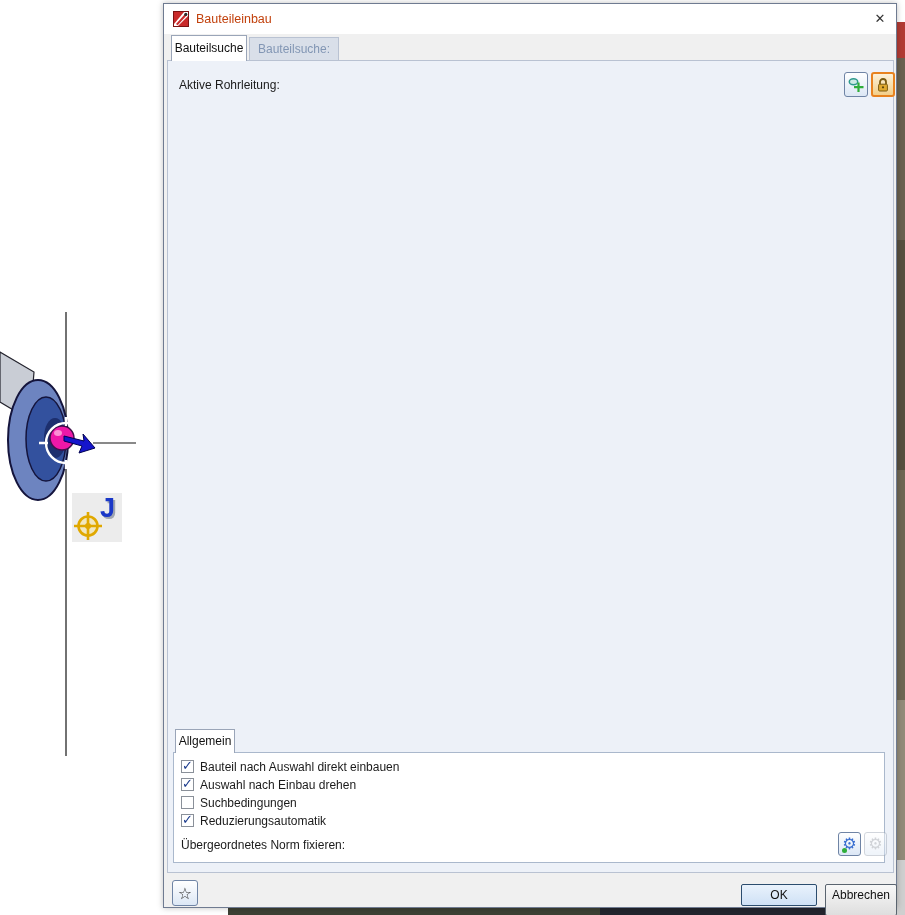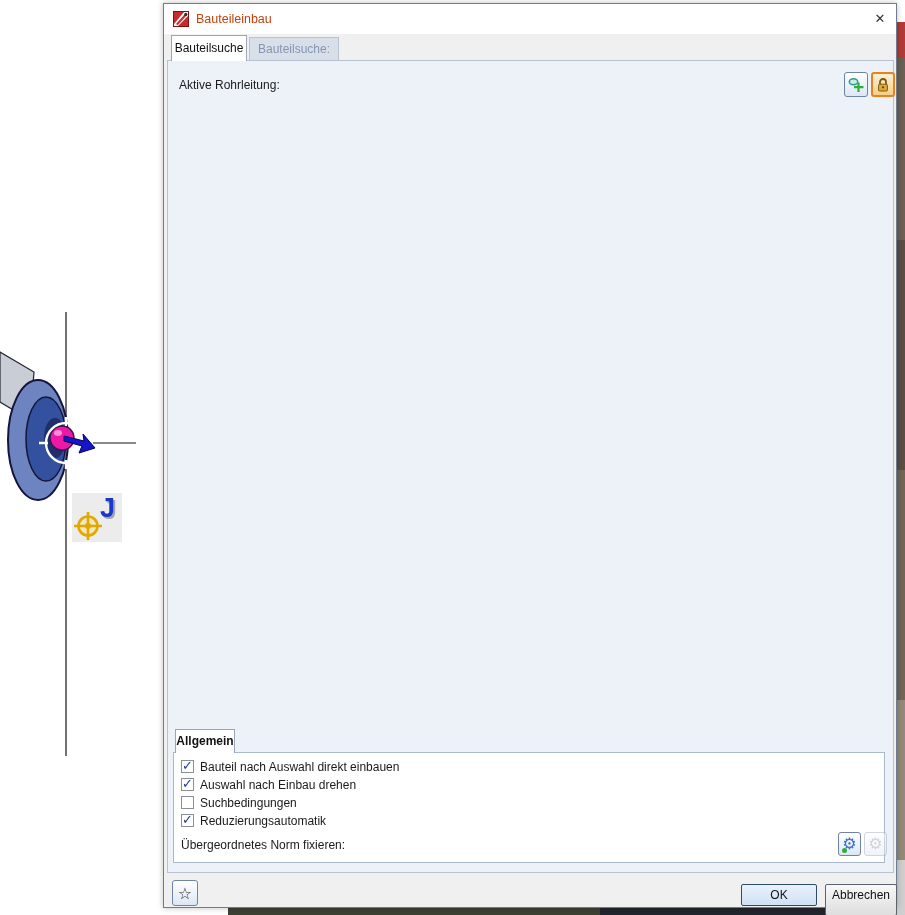--- a/index.html
+++ b/index.html
@@ -431,21 +431,21 @@
         <span class="gdash">−</span>
         <span class="gtitle">Einstellungen</span>
         <span class="gline"></span>
         <svg width="20" height="20" style="flex:0 0 auto;">
           <circle cx="10" cy="10" r="8.5" fill="#fff" stroke="#555"></circle>
           <path d="M6.5 11.5 L10 8 L13.5 11.5" stroke="#333" fill="none" stroke-width="1.6"></path>
         </svg>
         <span style="width:4px;border-top:1px solid #333;"></span>
       </div>
     </div>
-    <div class="settab active" style="left:11px;top:725px;width:60px;height:24px;line-height:23px;font-weight:bold;">
+    <div class="settab active" style="left:11px;top:725px;width:60px;height:24px;line-height:23px;">
       <span>Allgemein</span>
     </div>
     <div class="settab inactive" style="left:72px;top:727px;width:86px;height:22px;line-height:21px;">
       <span>Gerade Rohre</span>
     </div>
     <div class="setbox"></div>
 
     <span class="cb checked" style="left:17px;top:756px;z-index:4;"></span>
     <span class="abs" style="left:36px;top:756px;z-index:4;">Bauteil nach Auswahl direkt einbauen</span>
     <span class="cb checked" style="left:17px;top:774px;z-index:4;"></span>

